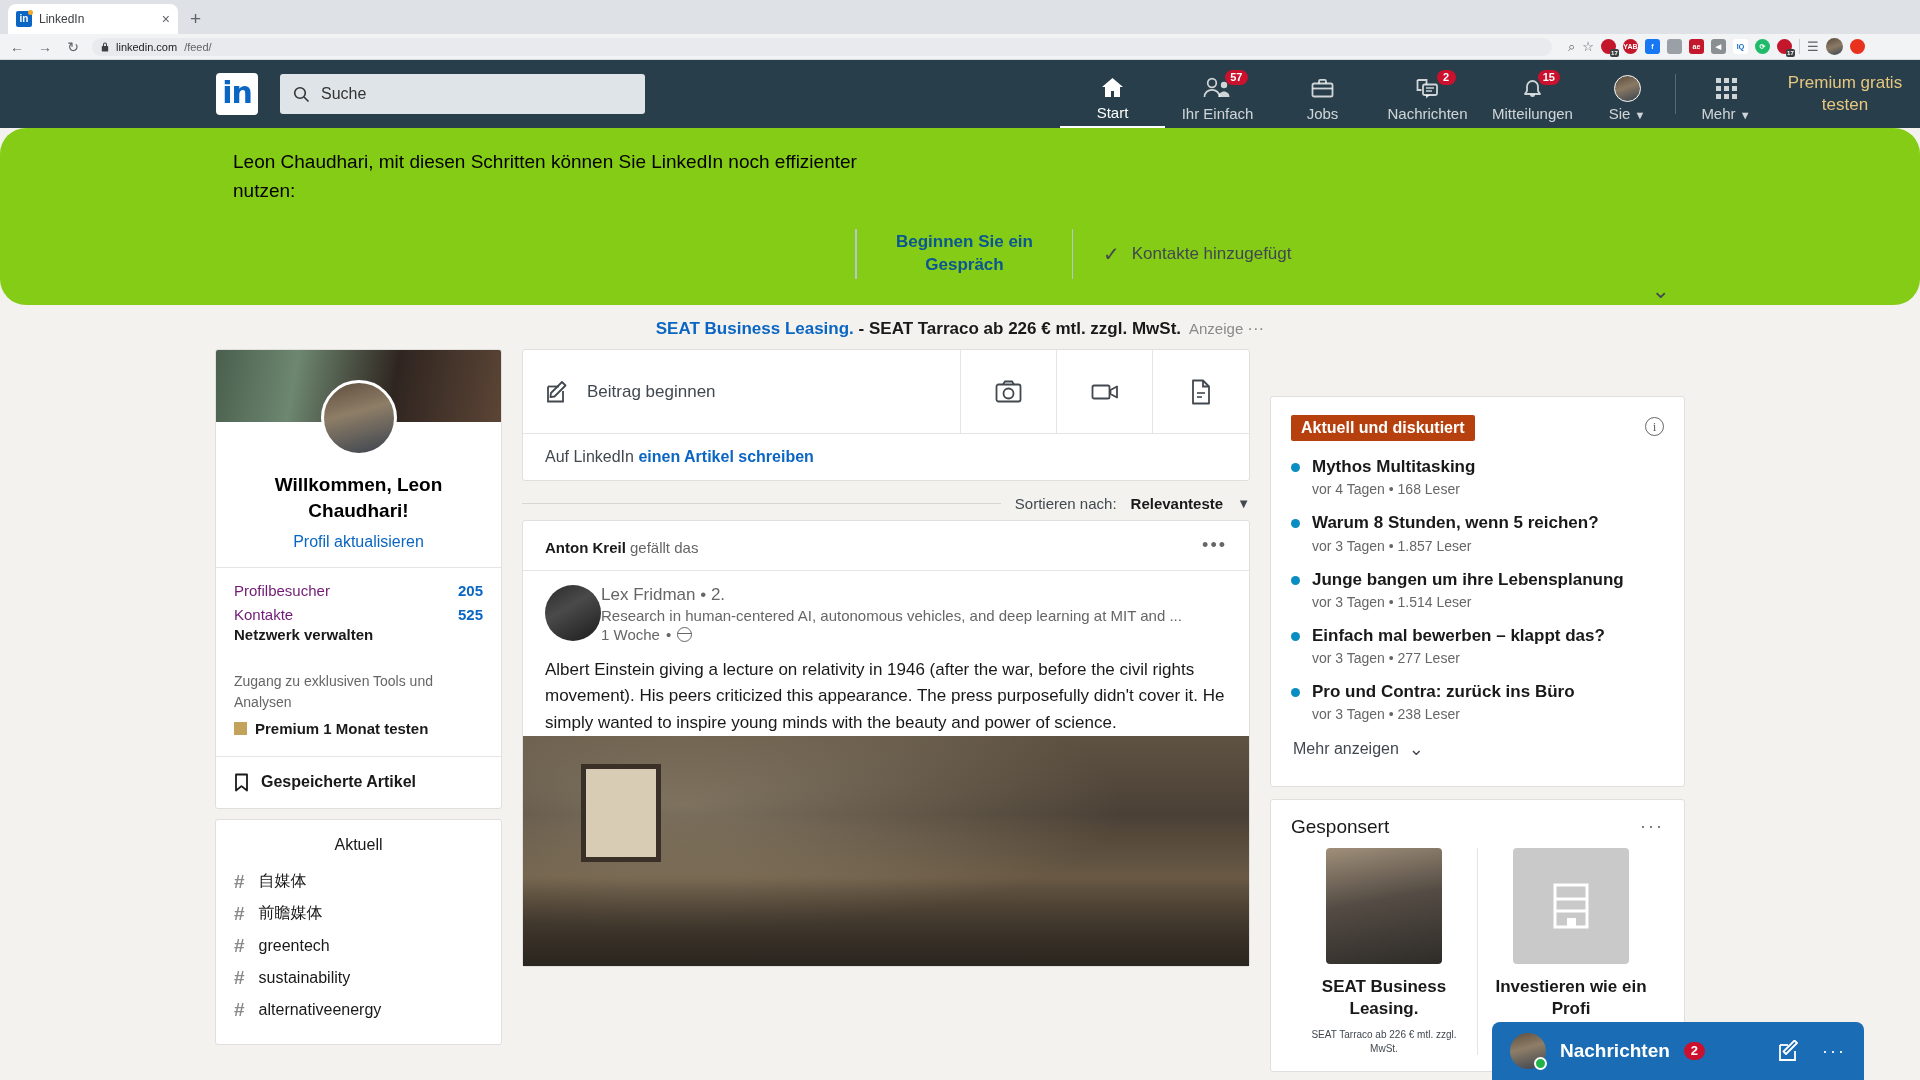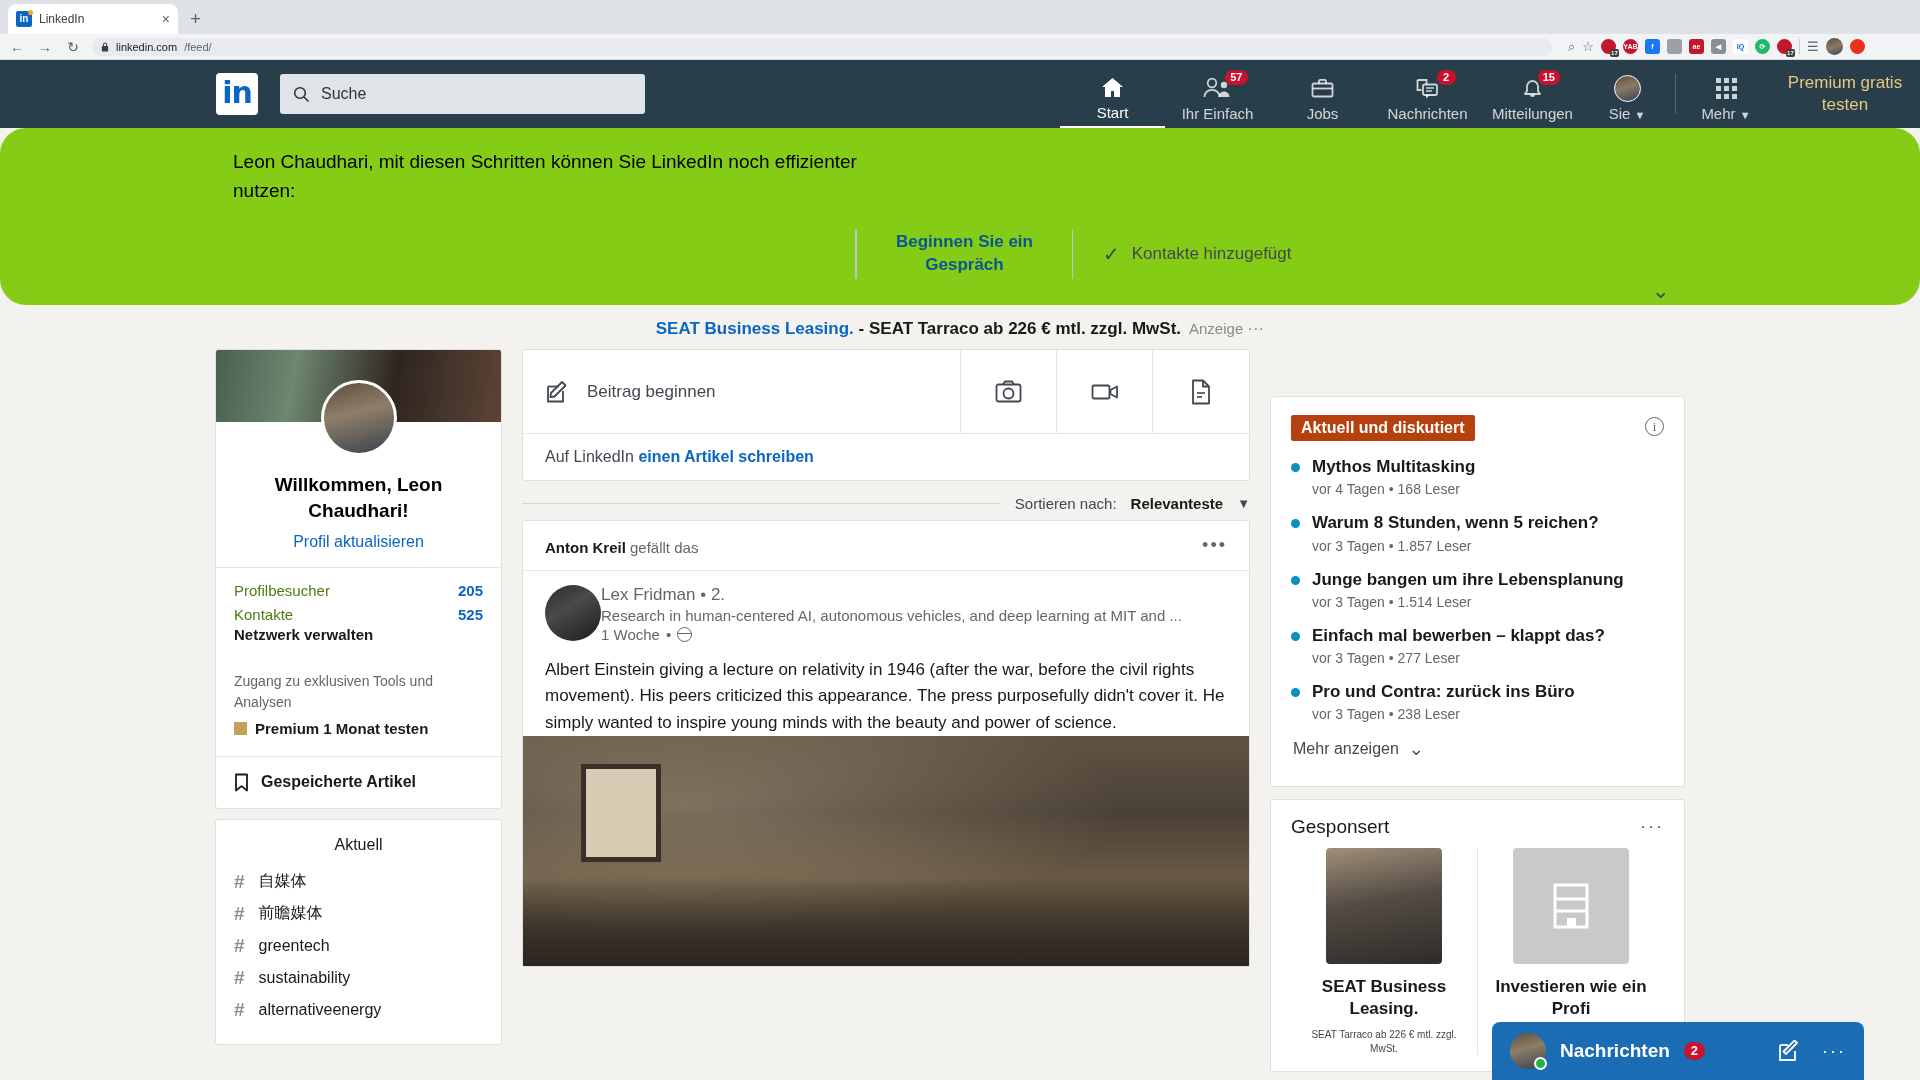--- a/index.html
+++ b/index.html
@@ -145,21 +145,21 @@
   .prof-avatar {
     position: absolute; left: 50%; transform: translateX(-50%); top: 30px;
     width: 76px; height: 76px; border-radius: 50%; border: 3px solid #fff;
     background: linear-gradient(165deg,#5d4d3d 0%,#8e7e67 42%,#3b434f 100%);
   }
   .prof-body { padding: 50px 14px 16px; text-align: center; }
   .prof-name { font-size: 19px; font-weight: bold; color: #000; line-height: 1.35; }
   .prof-link { font-size: 16px; color: #0a66c2; margin-top: 10px; cursor: pointer; }
   .prof-stats { border-top: 1px solid #e6e5e3; padding: 14px 18px 14px; }
   .stat-row { display: flex; justify-content: space-between; font-size: 15px; margin-bottom: 7px; }
-  .stat-label { color: #4d7c0f; }
+  .stat-label { color: #701a75; }
   .stat-val { color: #0a66c2; font-weight: bold; }
   .stat-sub { font-size: 15px; font-weight: bold; color: #191919; cursor: pointer; margin-top: -4px; }
   .prem-block { padding: 14px 18px 16px; font-size: 14px; color: #666; line-height: 1.45; }
   .prem-cta {
     display: flex; align-items: center; gap: 8px; font-size: 15px; font-weight: bold;
     color: #191919; margin-top: 6px; cursor: pointer;
   }
   .prem-sq { width: 13px; height: 13px; background: #c3a35b; flex: none; }
   .saved-row {
     border-top: 1px solid #e6e5e3; display: flex; align-items: center; gap: 12px;

